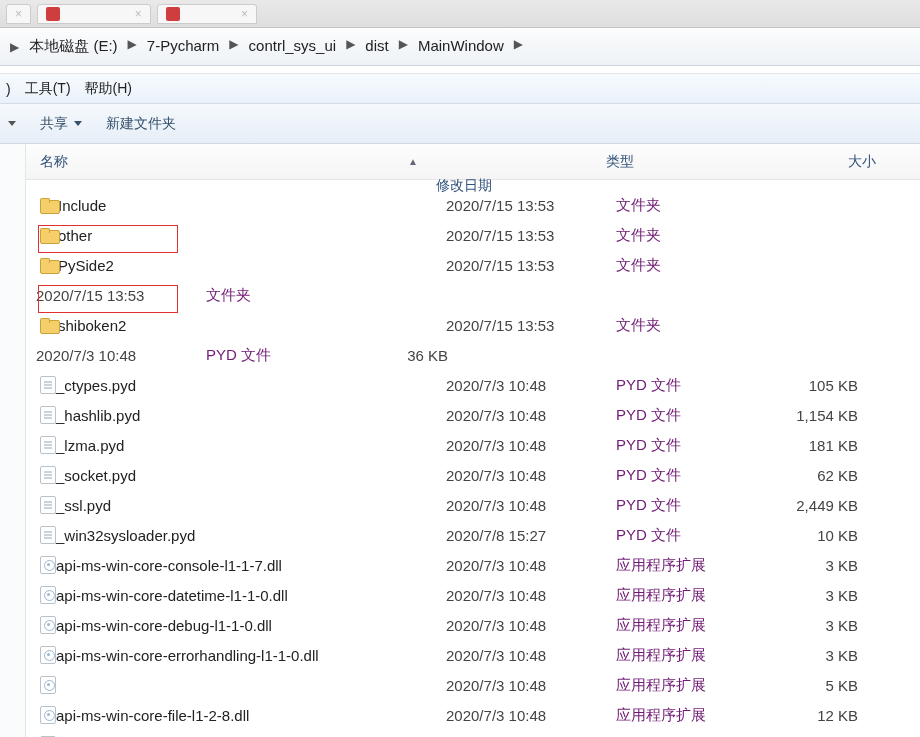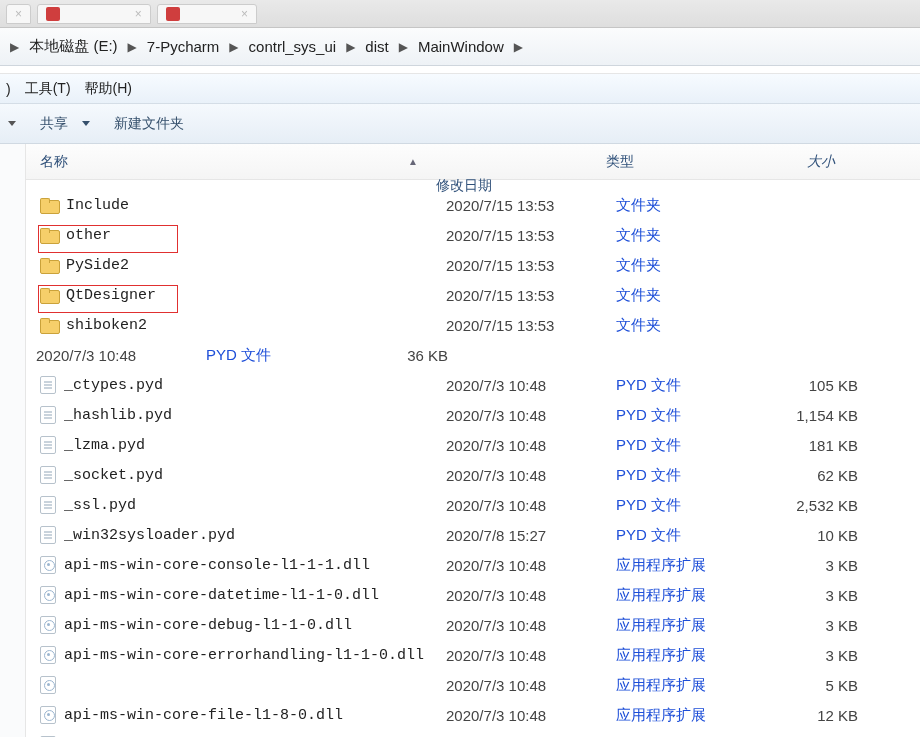--- a/index.html
+++ b/index.html
@@ -37,21 +37,21 @@
     width: 14px; height: 14px; background:#cf3e3e; border-radius:2px; display:inline-block;
   }
   .addressbar {
     height: 38px;
     background: linear-gradient(#fbfcfd,#eef2f6);
     border-bottom: 1px solid #cfd6dd;
     display: flex; align-items: center;
     padding-left: 10px;
     font-size: 15px;
   }
-  .crumbs { display:flex; align-items:center; }
+  .crumbs { display:flex; align-items:flex-start; }
   .crumb { color:#222; cursor:default; }
   .sep { color:#555; padding:0 10px; font-size:12px; }
   .sep-left { color:#555; padding-right:10px; font-size:12px; }
   .blankbar {
     height: 8px;
     background: #fff;
     border-bottom: 1px solid #e6e6e6;
   }
   .menubar {
     height: 30px;
@@ -65,21 +65,21 @@
   .menubar .menu-item { color:#222; }
   .toolbar {
     height: 40px;
     background: linear-gradient(#f5f9fd,#e6eef6);
     border-bottom: 1px solid #d0d9e2;
     display:flex; align-items:center;
     padding-left: 8px;
     gap: 24px;
     font-size: 14px;
   }
-  .toolbar .btn { color:#35506c; display:inline-flex; align-items:center; gap:12px; }
+  .toolbar .btn { color:#35506c; display:inline-flex; align-items:center; gap:4px; }
   .toolbar .caret {
     display:inline-block; width:0;height:0;border-left:4px solid transparent;border-right:4px solid transparent;border-top:5px solid #35506c;
     margin-left:2px; vertical-align:middle;
   }
   .toolbar .caret-left {
     display:inline-block; width:0;height:0;border-left:4px solid transparent;border-right:4px solid transparent;border-top:5px solid #555;
   }
   .content {
     display:flex;
     height: calc(737px - 28px - 38px - 8px - 30px - 40px);
@@ -103,31 +103,31 @@
     background: linear-gradient(#fdfdfd,#f5f5f5);
     font-size: 14px;
     color:#30517a;
   }
   .col-name { flex: 0 0 410px; padding-left: 14px; display:flex; align-items:center; gap:80px;}
   .col-name .sort {
     font-size:10px; color:#667; margin-left:auto; margin-right:18px;
   }
   .col-date { flex: 0 0 170px; margin-top: 48px; }
   .col-type { flex: 0 0 160px; }
-  .col-size { flex: 0 0 110px; text-align:center;font-style:italic; }
+  .col-size { flex: 0 0 110px; text-align:right; }
   .rows { font-size: 15px; color:#222; }
   .row {
     display:flex;
     align-items:center;
     height: 30px;
     padding-left: 10px;
   }
-  .row .c-name { flex:0 0 410px; display:flex; align-items:center; gap:8px; padding-left:4px;font-family:Liberation Mono, monospace;}
+  .row .c-name { flex:0 0 410px; display:flex; align-items:center; padding-left:4px;}
   .row .c-date { flex:0 0 170px; color:#444;}
-  .row .c-type { flex:0 0 160px; color:#1d4ed8;}
+  .row .c-type { flex:0 0 160px; color:#701a75;}
   .row .c-size { flex:0 0 110px; color:#444; text-align:right; padding-right:28px;}
   .icon-folder {
     width:18px;height:15px;display:inline-block;position:relative;
   }
   .icon-folder::before{
     content:"";position:absolute;left:0;top:2px;width:18px;height:12px;background:#f6cf6a;border:1px solid #caa23a;border-radius:2px;
   }
   .icon-folder::after{
     content:"";position:absolute;left:0;top:0;width:8px;height:4px;background:#f6cf6a;border:1px solid #caa23a;border-bottom:none;border-radius:2px 2px 0 0;
   }
@@ -233,24 +233,20 @@
         <div class="row">
           <div class="c-name">
             <span class="icon-folder"></span>
             <span>PySide2</span>
           </div>
           <div class="c-date">2020/7/15 13:53</div>
           <div class="c-type">文件夹</div>
           <div class="c-size"></div>
         </div>
         <div class="row">
-          <div class="c-name">
-            <span class="icon-folder"></span>
-            <span>QtDesigner</span>
-          </div>
           <div class="c-date">2020/7/15 13:53</div>
           <div class="c-type">文件夹</div>
           <div class="c-size"></div>
         </div>
         <div class="row">
           <div class="c-name">
             <span class="icon-folder"></span>
             <span>shiboken2</span>
           </div>
           <div class="c-date">2020/7/15 13:53</div>
@@ -298,35 +294,35 @@
           <div class="c-type">PYD 文件</div>
           <div class="c-size">62 KB</div>
         </div>
         <div class="row">
           <div class="c-name">
             <span class="icon-file"></span>
             <span>_ssl.pyd</span>
           </div>
           <div class="c-date">2020/7/3 10:48</div>
           <div class="c-type">PYD 文件</div>
-          <div class="c-size">2,532 KB</div>
+          <div class="c-size">2,449 KB</div>
         </div>
         <div class="row">
           <div class="c-name">
             <span class="icon-file"></span>
             <span>_win32sysloader.pyd</span>
           </div>
           <div class="c-date">2020/7/8 15:27</div>
           <div class="c-type">PYD 文件</div>
           <div class="c-size">10 KB</div>
         </div>
         <div class="row">
           <div class="c-name">
             <span class="icon-dll"></span>
-            <span>api-ms-win-core-console-l1-1-1.dll</span>
+            <span>api-ms-win-core-console-l1-1-7.dll</span>
           </div>
           <div class="c-date">2020/7/3 10:48</div>
           <div class="c-type">应用程序扩展</div>
           <div class="c-size">3 KB</div>
         </div>
         <div class="row">
           <div class="c-name">
             <span class="icon-dll"></span>
             <span>api-ms-win-core-datetime-l1-1-0.dll</span>
           </div>
@@ -356,21 +352,21 @@
           <div class="c-name">
             <span class="icon-dll"></span>
           </div>
           <div class="c-date">2020/7/3 10:48</div>
           <div class="c-type">应用程序扩展</div>
           <div class="c-size">5 KB</div>
         </div>
         <div class="row">
           <div class="c-name">
             <span class="icon-dll"></span>
-            <span>api-ms-win-core-file-l1-8-0.dll</span>
+            <span>api-ms-win-core-file-l1-2-8.dll</span>
           </div>
           <div class="c-date">2020/7/3 10:48</div>
           <div class="c-type">应用程序扩展</div>
           <div class="c-size">12 KB</div>
         </div>
         <div class="row">
           <div class="c-name">
             <span class="icon-dll"></span>
             <span>api-ms-win-core-file-l2-1-0.dll</span>
           </div>

